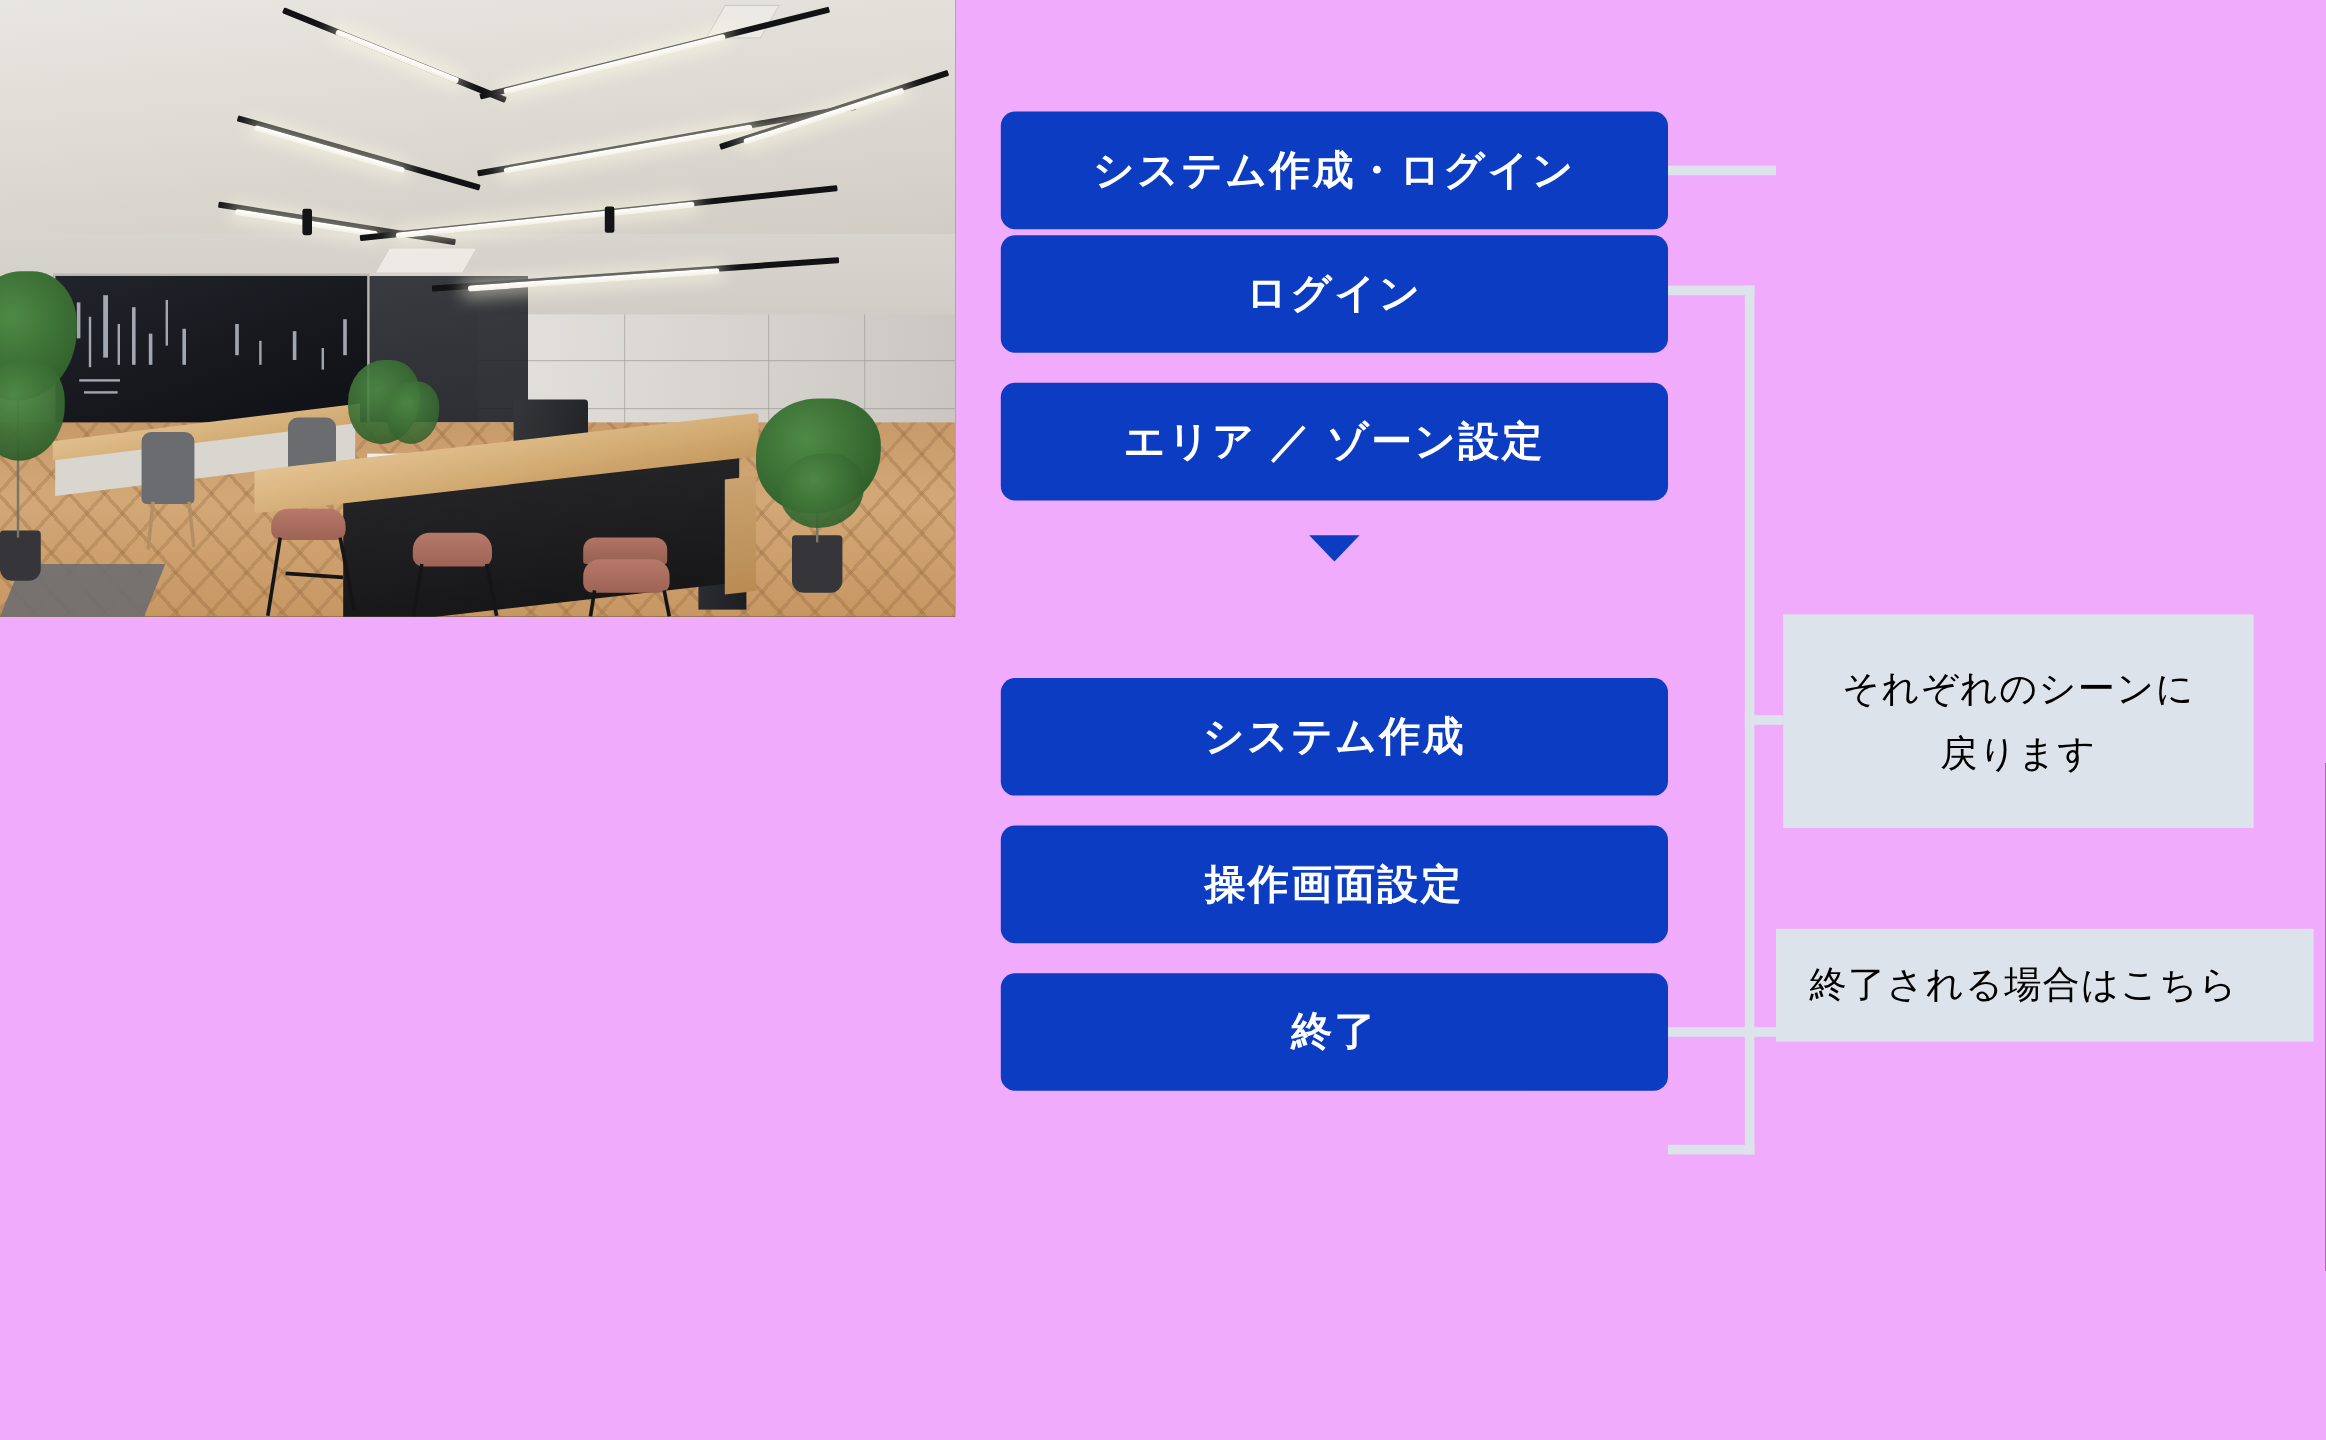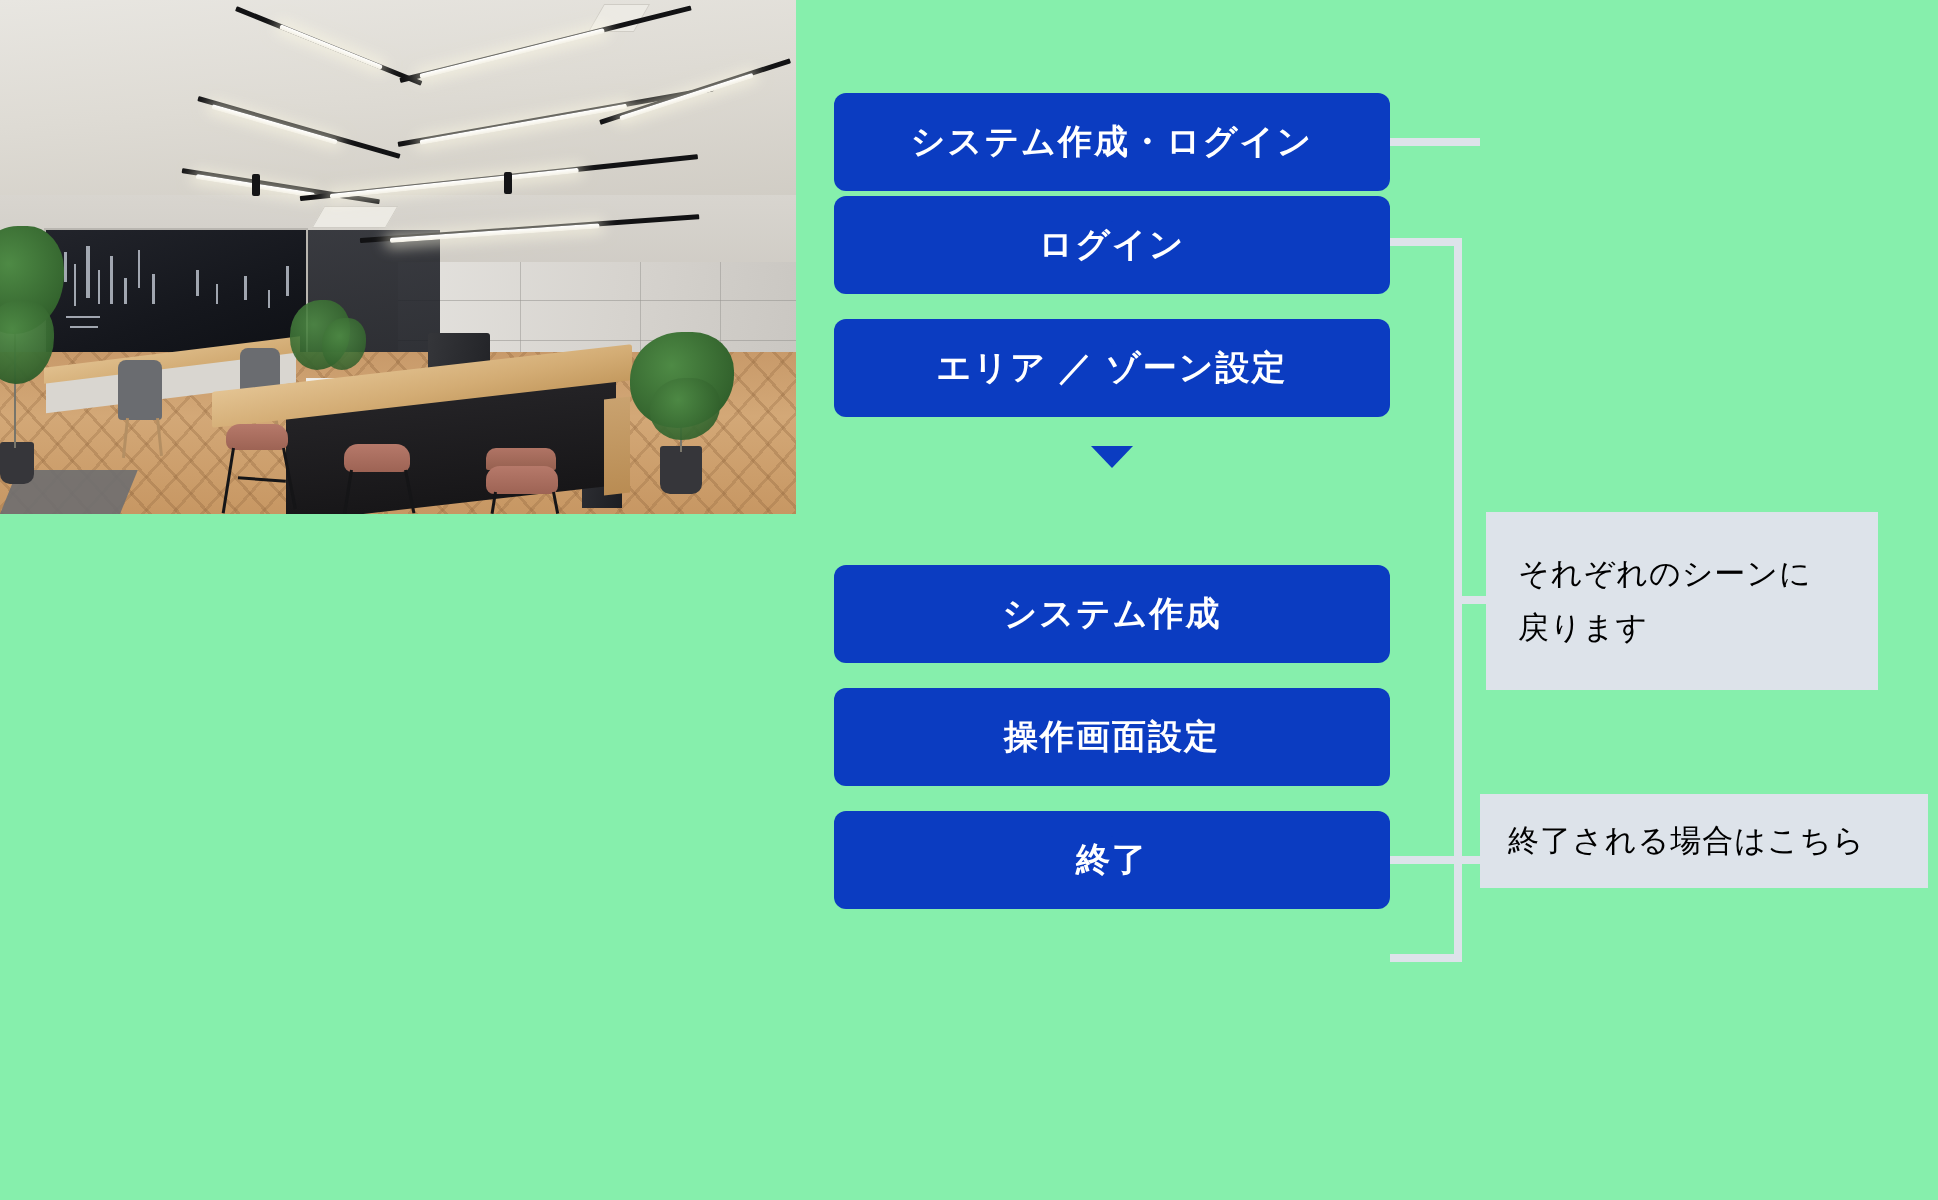--- a/index.html
+++ b/index.html
@@ -11,21 +11,21 @@
   body {
     width: 1938px;
     height: 1200px;
     overflow: hidden;
     font-family: "Liberation Sans", "DejaVu Sans", sans-serif;
   }
   #stage {
     position: relative;
     width: 1938px;
     height: 1200px;
-    background: #86efac;
+    background: #f0abfc;
   }
 
   
   #photo {
     position: absolute;
     left: 0px;
     top: 0px;
     width: 796px;
     height: 514px;
     overflow: hidden;
@@ -362,22 +362,22 @@
 
   <div class="conn" style="left:1390px; top:238px; width:72px; height:8px;"></div>
   <div class="conn" style="left:1454px; top:238px; width:8px;  height:724px;"></div>
   <div class="conn" style="left:1390px; top:954px; width:72px; height:8px;"></div>
 
   <div class="conn" style="left:1454px; top:596px; width:32px; height:8px;"></div>
 
   <div class="conn" style="left:1390px; top:856px; width:90px; height:8px;"></div>
 
 
-  <div class="note-box" style="left:1486px; top:512px; width:392px; height:178px; padding:0 32px;">
+  <div class="note-box" style="left:1486px; top:512px; width:392px; height:178px; padding:0 32px;align-items:center;">
     <span class="note-line">それぞれのシーンに</span>
     <span class="note-line">戻ります</span>
   </div>
 
-  <div class="note-box" style="left:1480px; top:794px; width:448px; height:94px; padding:0 28px;">
+  <div class="note-box" style="left:1480px; top:774px; width:448px; height:94px; padding:0 28px;">
     <span class="note-line">終了される場合はこちら</span>
   </div>
 
 </div>
 
 </body></html>

